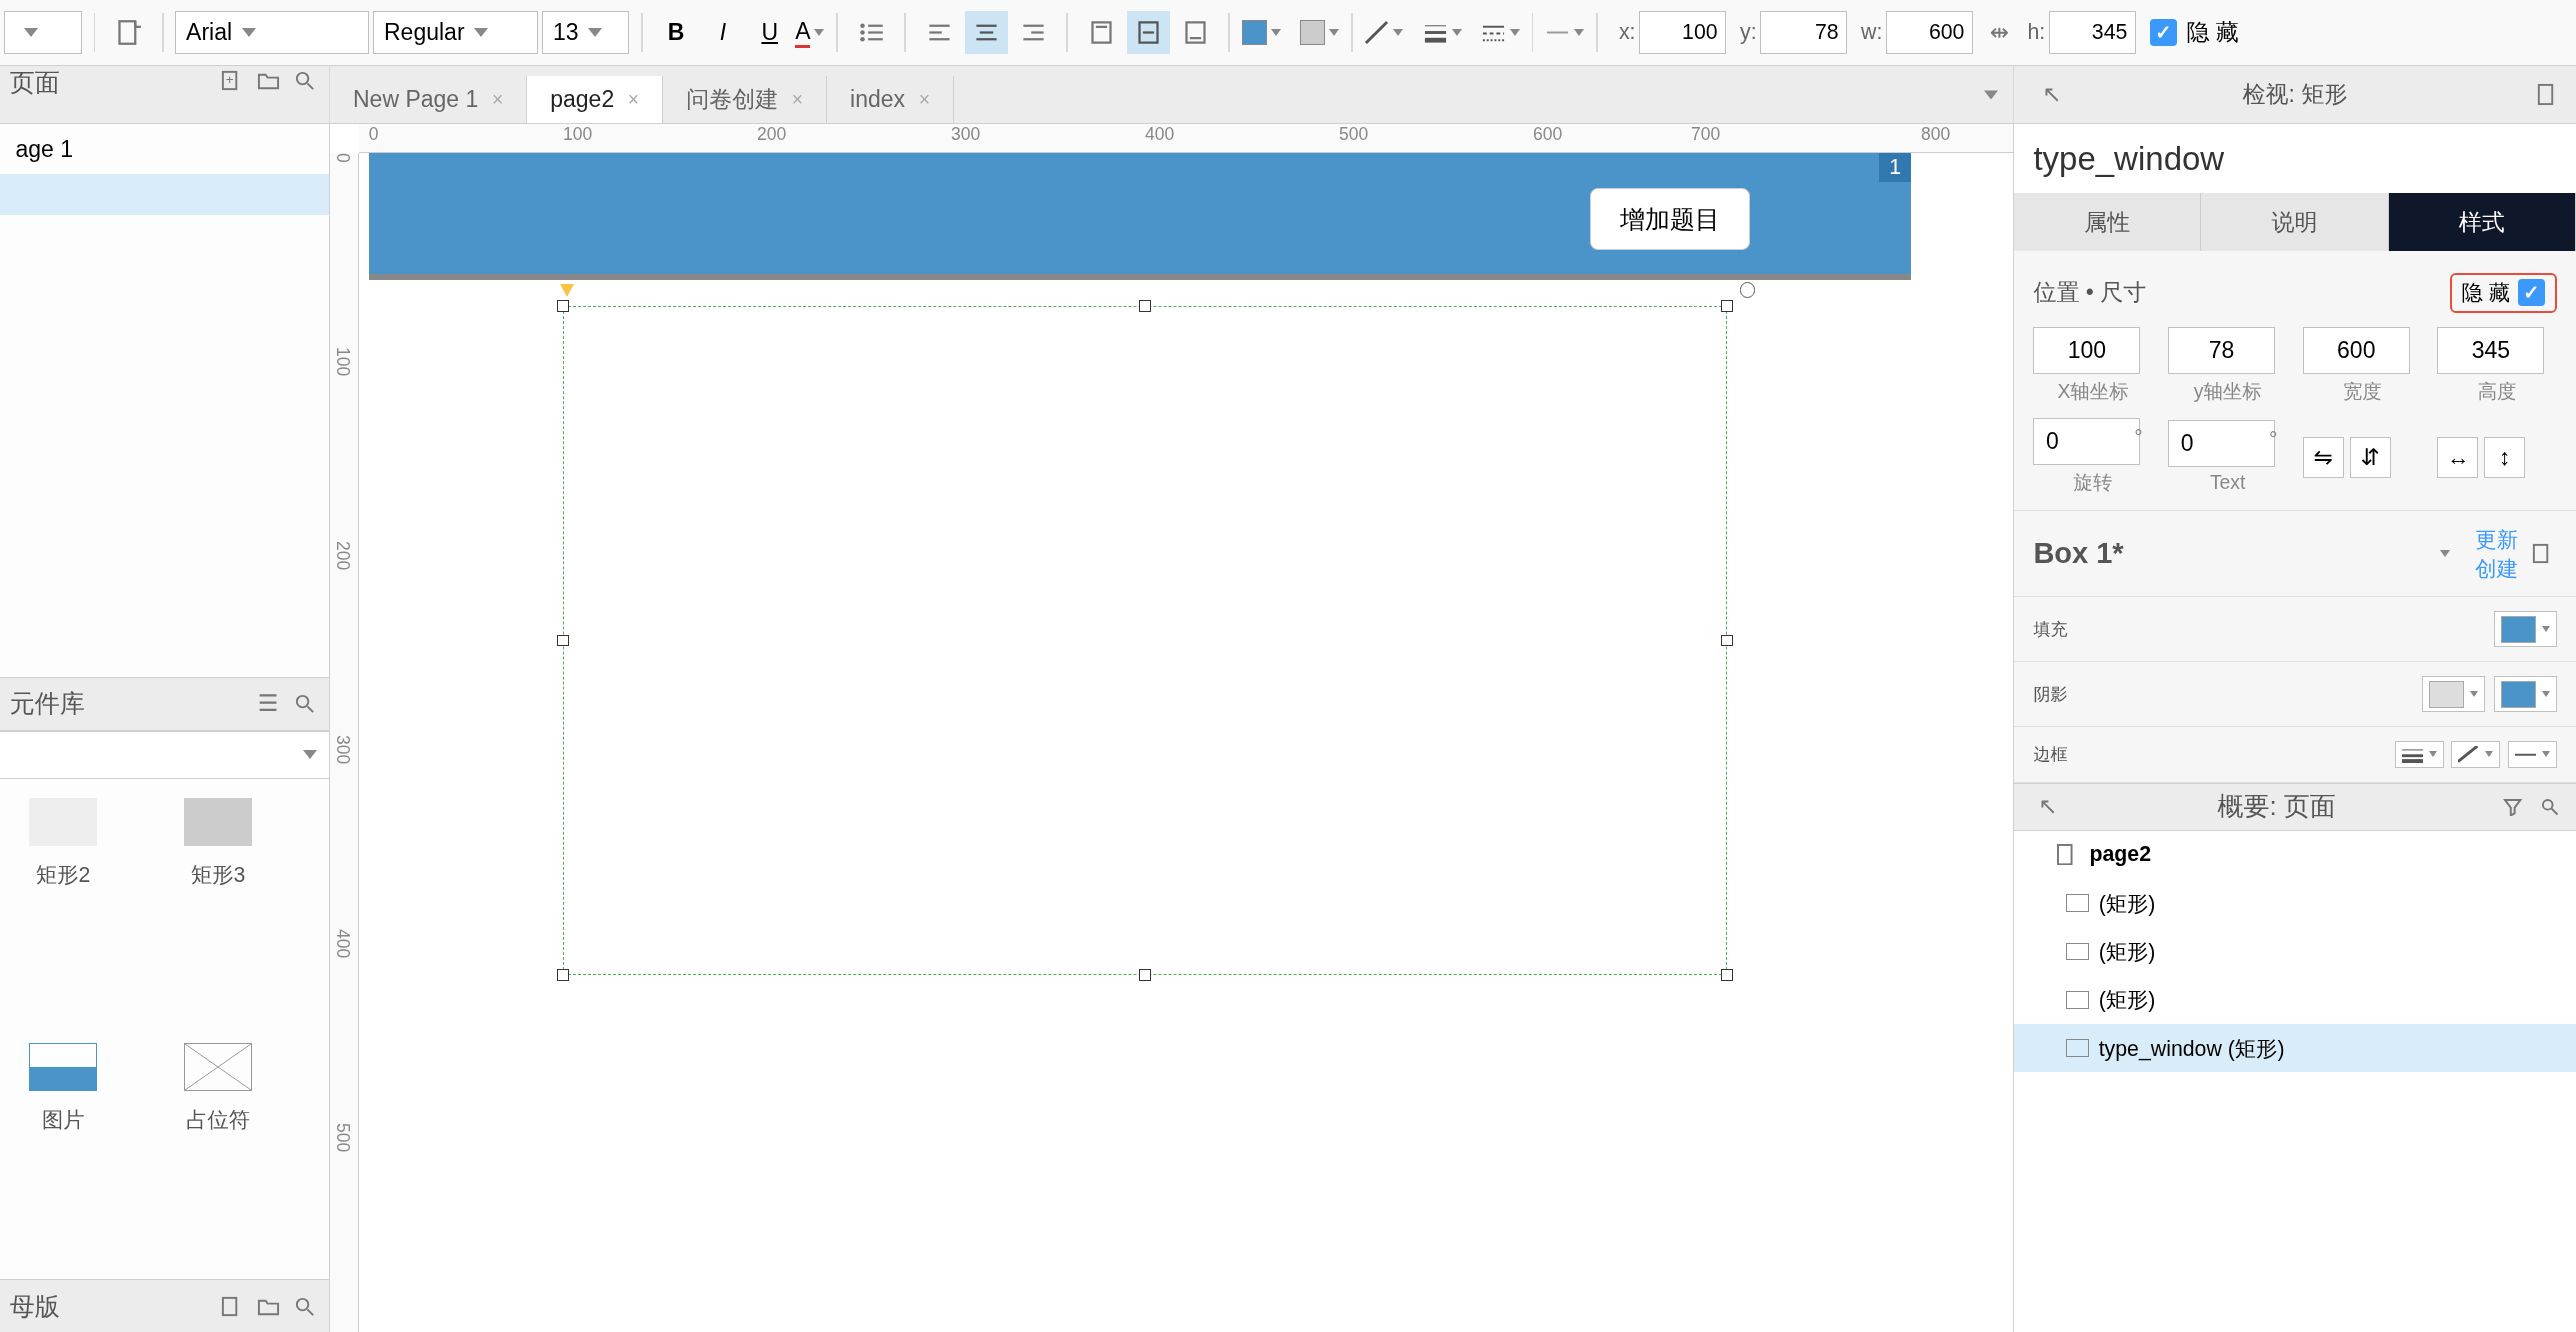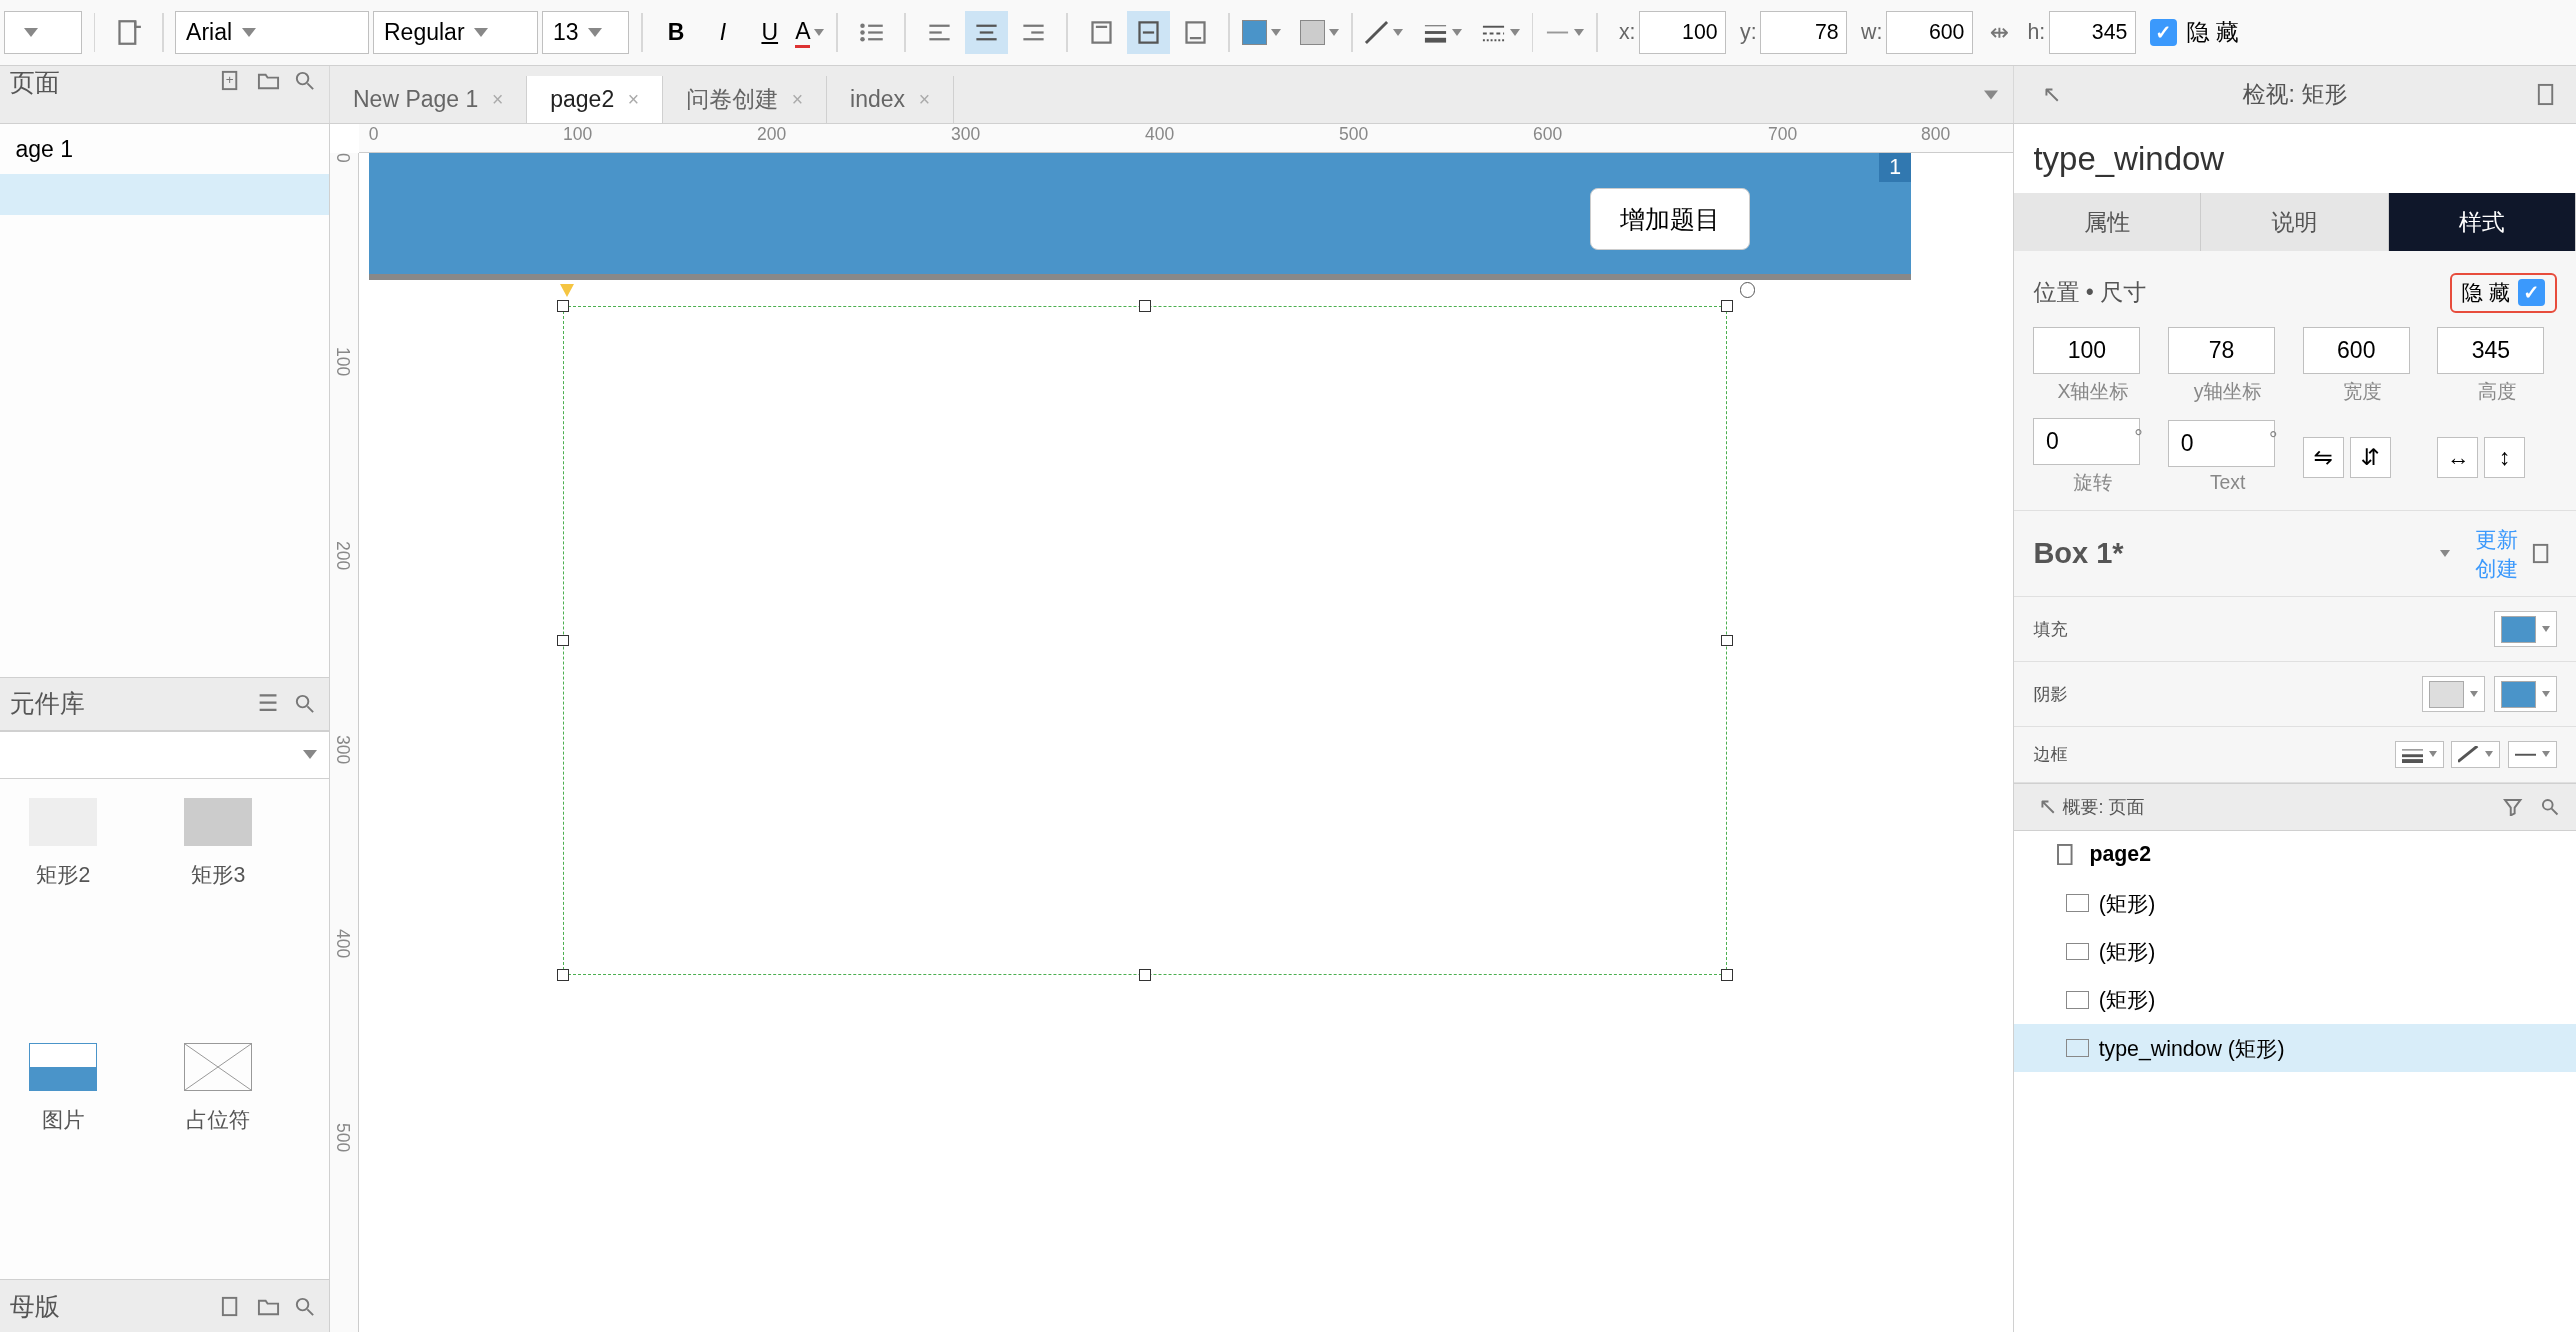--- a/index.html
+++ b/index.html
@@ -79,21 +79,21 @@
 .deg-input::after { content:"°"; position: absolute; right: 9.7px; top: 7.8px; font-size: 21.3px; color: #888; }
 .flip-btn { width: 41px; height: 41px; border: 1.9px solid #c0c0c0; background: white; display: flex; align-items: center; justify-content: center; cursor: pointer;}
 .style-row { display: flex; align-items: center; padding: 13.6px 19.4px; border-bottom: 1.9px solid #e0e0e0; }
 .style-row .lbl { flex: 1; font-size: 17px; color: #555; }
 .link { color: #3b99fc; font-size: 21.3px; cursor: pointer; }
 .color-chip { width: 35px; height: 27px; border: 1.9px solid #aaa; display: inline-block; }
 .mini-dd { display: flex; align-items: center; border: 1.9px solid #c0c0c0; background: white; padding: 3.9px 5.8px; gap: 5.8px; cursor: pointer;}
 .mini-dd .chev-sm { width: 0; height: 0; border-left: 4.8px solid transparent; border-right: 4.8px solid transparent; border-top: 6.8px solid #888; }
 
 .outline-head { height: 48px; background: #ececec; border-top: 1.9px solid #d0d0d0; border-bottom: 1px solid #d0d0d0; display: flex; align-items: center; padding: 0 11.6px; }
-.outline-head .title { flex: 1; font-size: 18px; color: #555; }
+.outline-head .title { flex: 1; text-align: center; font-size: 26px; color: #555; }
 .outline-body { flex: 1; overflow: auto; background: white; }
 .outline-item { padding: 9.7px 15.5px 9.7px 29px; font-size: 21.3px; display: flex; align-items: center; gap: 9.7px; cursor: pointer; }
 .outline-item.child { padding-left: 52px; }
 .outline-item.sel { background: #d8edf9; }
 .oi-icon { width: 23px; height: 17.5px; border: 1.9px solid #888; }
 </style>
 </head>
 <body>
 
 <div class="toolbar">
@@ -363,21 +363,21 @@
 
   <div class="canvas-wrap">
     <div class="ruler-h" id="ruler-h">
         <span class="tick" style="left: 9.7px;">0</span>
         <span class="tick" style="left: 204px;">100</span>
         <span class="tick" style="left: 398px;">200</span>
         <span class="tick" style="left: 592px;">300</span>
         <span class="tick" style="left: 786px;">400</span>
         <span class="tick" style="left: 980px;">500</span>
         <span class="tick" style="left: 1174px;">600</span>
-        <span class="tick" style="left: 1409px;">700</span>
+        <span class="tick" style="left: 1332px;">700</span>
         <span class="tick" style="left: 1562px;">800</span>
       </div>
     <div class="canvas-body">
       <div class="ruler-v" id="ruler-v">
           <span class="tick" style="top: 0px;">0</span>
           <span class="tick" style="top: 194px;">100</span>
           <span class="tick" style="top: 388px;">200</span>
           <span class="tick" style="top: 582px;">300</span>
           <span class="tick" style="top: 776px;">400</span>
           <span class="tick" style="top: 970px;">500</span>

